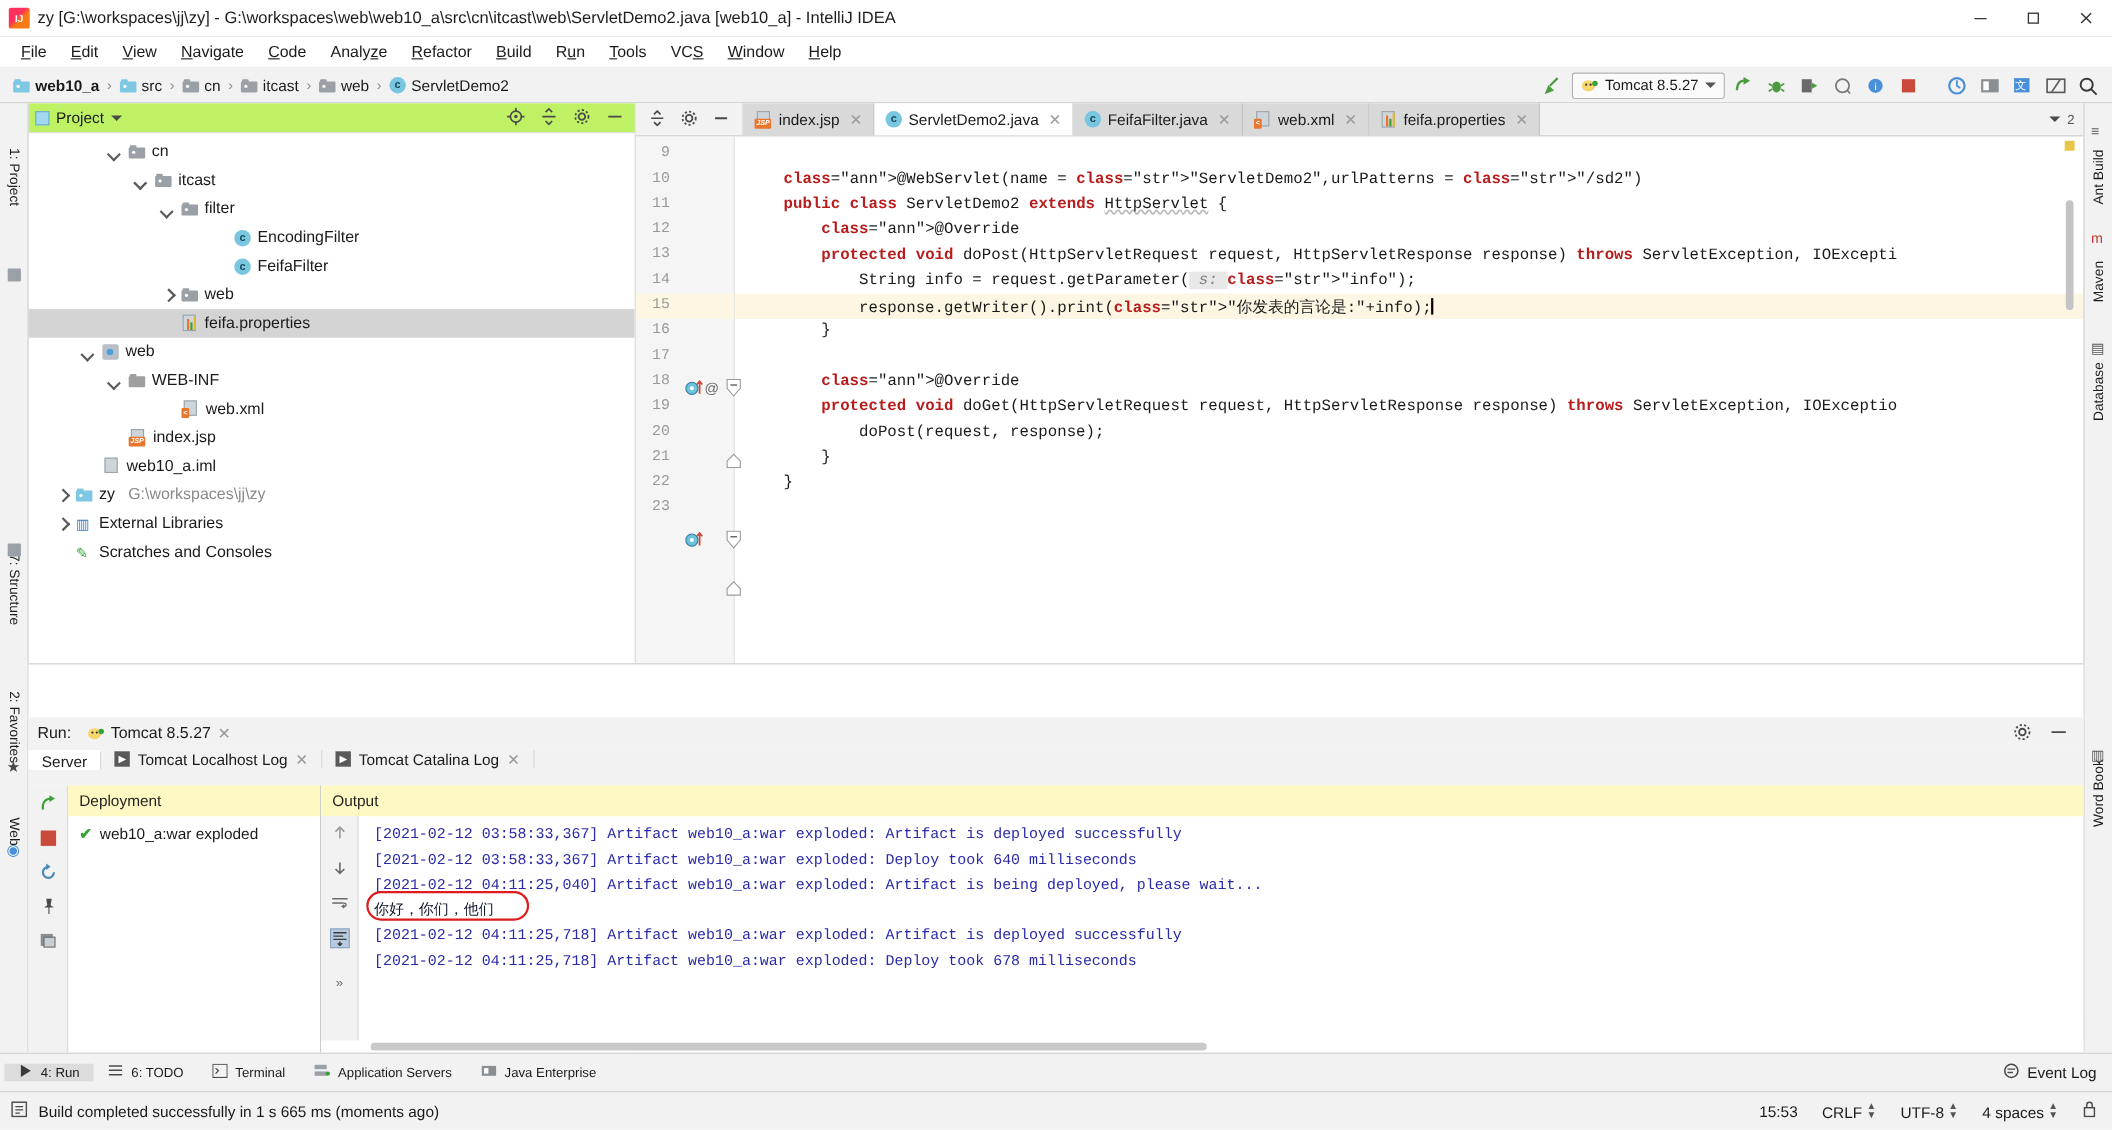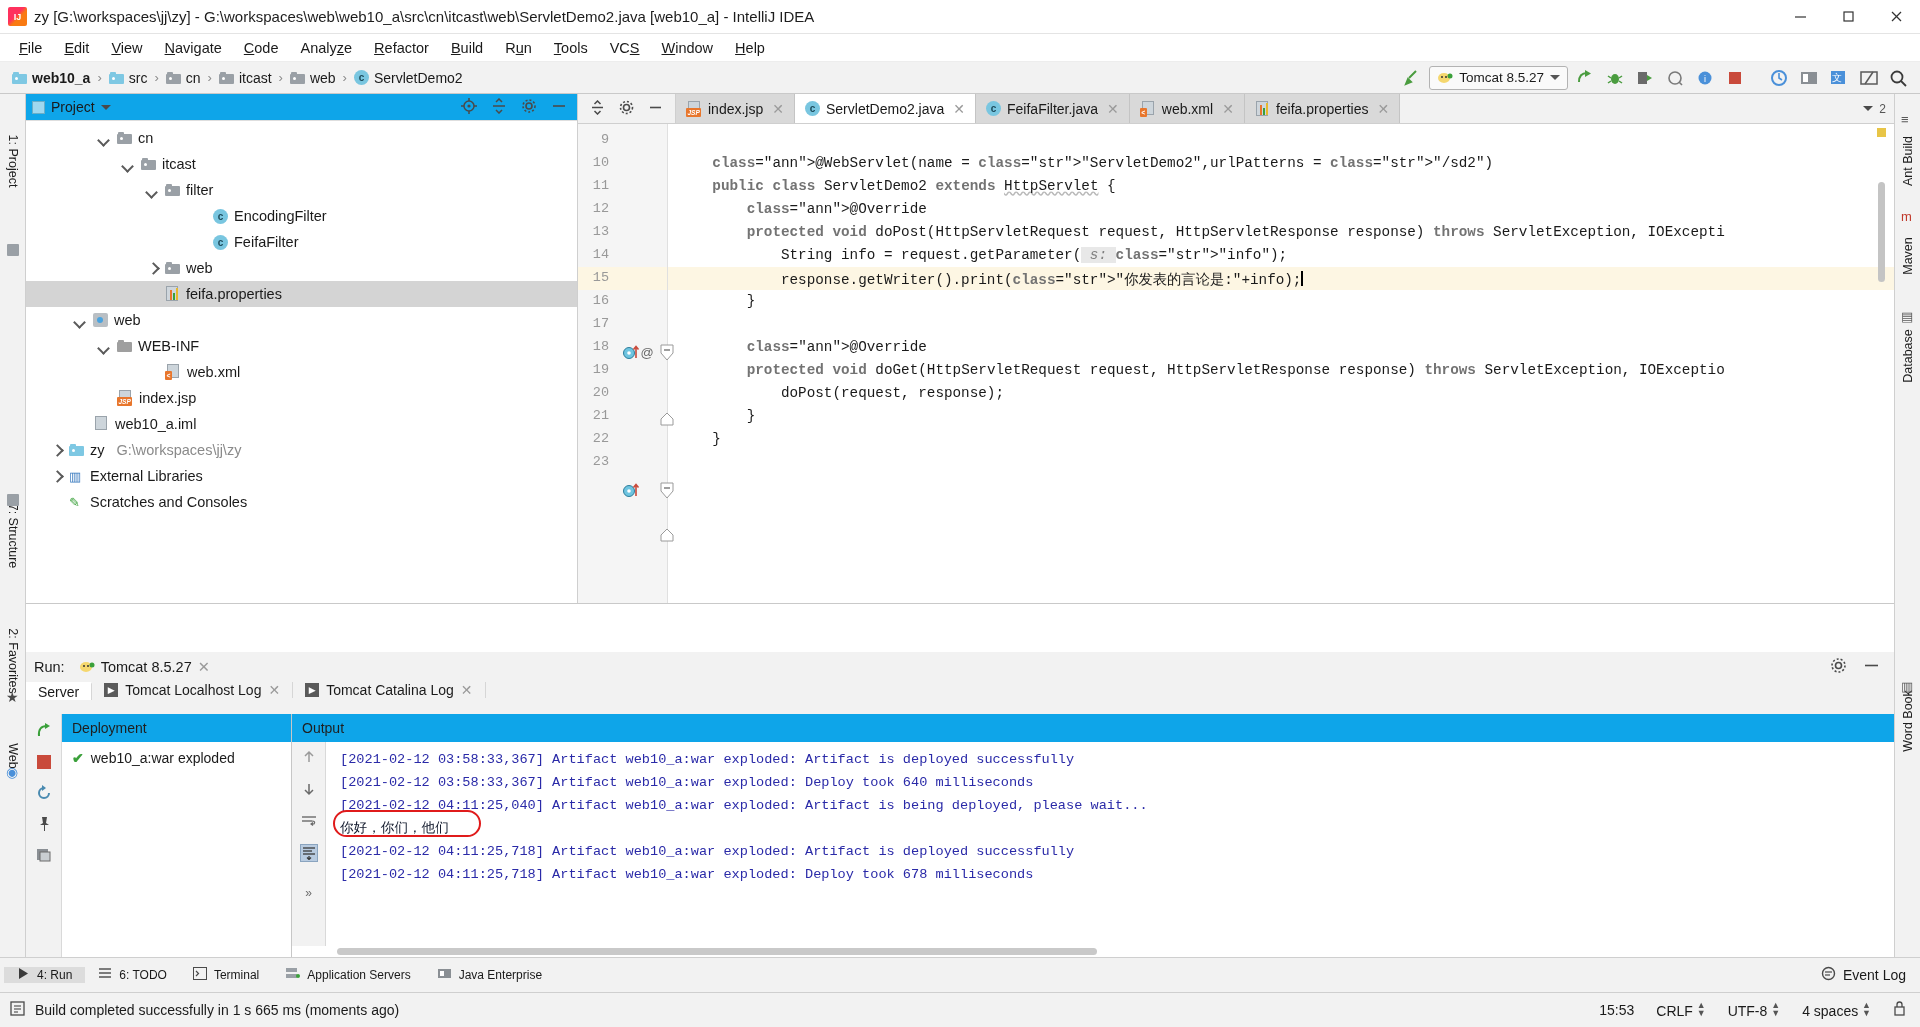--- a/index.html
+++ b/index.html
@@ -72,21 +72,21 @@
     font-size:12.5px; color:#1d1d1d; }
   .vtxt.down { transform:translateX(-50%) rotate(90deg); }
   .vtxt.up { transform:translateX(-50%) rotate(-90deg); }
 
   
   .rstrip { width:26px; background:#f2f2f2; border-left:1px solid #cfcfcf; position:relative; }
 
   
   .project { width:552px; background:#fff; display:flex; flex-direction:column;
     border-right:1px solid #cfcfcf; }
-  .proj-head { height:27px; background:#0ea5e9; display:flex; align-items:center;
+  .proj-head { height:27px; background:#bef264; display:flex; align-items:center;
     padding:0 6px; border-bottom:1px solid #dedede; gap:6px; }
   .proj-sq{width:13px;height:13px;background:#9fd8ef;border:1px solid #6aaec7;flex:none;}
   .proj-title{font-size:14px;}
   .caret-d{width:0;height:0;border-left:5px solid transparent;border-right:5px solid transparent;
     border-top:5px solid #4a4a4a;}
   .proj-head-icons{margin-left:auto;display:flex;align-items:center;gap:14px;padding-right:4px;}
   .tree { flex:1; overflow:hidden; padding-top:4px; font-size:14.5px; }
   .trow { height:26px; display:flex; align-items:center; gap:6px; white-space:nowrap; }
   .trow.sel { background:#d4d4d4; }
   .arr { width:13px; height:13px; flex:none; position:relative; }
@@ -117,21 +117,21 @@
   .edbody { flex:1; display:flex; position:relative; overflow:hidden; }
   .gutter { width:90px; background:#f5f5f5; border-right:1px solid #e0e0e0; position:relative;
      flex:none; }
   .ln { position:absolute; right:58px; font-size:13.5px; color:#999; text-align:right; width:30px;
     font-family:"Liberation Mono", monospace; }
   .gmark { position:absolute; }
   .code { flex:1; position:relative; font-family:"Liberation Mono", monospace;
     font-size:14.3px; overflow:hidden; white-space:pre; }
   .cl { position:absolute; left:10px; white-space:pre; }
   .hl-row { position:absolute; left:0; right:0; height:23px; background:#fdf6e3; }
-  .kw{color:#737373;font-weight:bold;}
+  .kw{color:#b91c1c;font-weight:bold;}
   .param{background:#e8e8e8;color:#808080;font-style:italic;}
   .squig{ text-decoration: underline wavy #b9b9b9; text-decoration-skip-ink:none;}
   .caret{display:inline-block;width:1.5px;height:15px;background:#000;vertical-align:-2px;}
 
   .breadcrumbbar { height:28px; background:#f2f2f2; border-top:1px solid #d5d5d5;
     display:flex; align-items:center; gap:8px; padding-left:66px; font-size:14px; color:#2b2b2b; }
   .hscroll { position:absolute; left:100px; right:85px; bottom:6px; height:7px; }
   .hscroll > i { display:block; height:7px; background:#c9c9c9; border-radius:4px; width:78%; }
 
   
@@ -148,21 +148,21 @@
   .stab.active{background:#fff;border-top:2px solid #fff;}
   .stab .x{color:#9a9a9a;}
   .play-sq{width:14px;height:14px;background:#5a5a5a;color:#fff;font-size:9px;
     display:flex;align-items:center;justify-content:center;flex:none;}
 
   .runbody{flex:1;display:flex;min-height:0;}
   .run-side{width:36px;background:#f2f2f2;display:flex;flex-direction:column;
     align-items:center;padding-top:8px;gap:13px;border-right:1px solid #d9d9d9;}
   .rsq{width:18px;height:18px;display:flex;align-items:center;justify-content:center;}
   .deploy-col{width:230px;border-right:1px solid #c7c7c7;display:flex;flex-direction:column;}
-  .colhdr{height:28px;background:#0ea5e9;display:flex;align-items:center;padding:0 10px;
+  .colhdr{height:28px;background:#fef9c3;display:flex;align-items:center;padding:0 10px;
     font-size:14px;color:#1f1f1f;}
   .deploy-row{display:flex;align-items:center;gap:7px;padding:8px 10px;font-size:14px;}
   .out-col{flex:1;display:flex;flex-direction:column;min-width:0;}
   .out-tools{width:34px;background:#f2f2f2;display:flex;flex-direction:column;align-items:center;
     padding-top:6px;gap:14px;border-right:1px solid #d9d9d9;}
   .out-wrap{flex:1;display:flex;min-height:0;}
   .out-text{flex:1;padding:6px 0 0 14px;font-family:"Liberation Mono", monospace;
     font-size:13.6px;color:#2a2aa8;position:relative;overflow:hidden;}
   .oline{height:23px;line-height:23px;white-space:pre;}
   .cn-out{color:#0f172a;}

